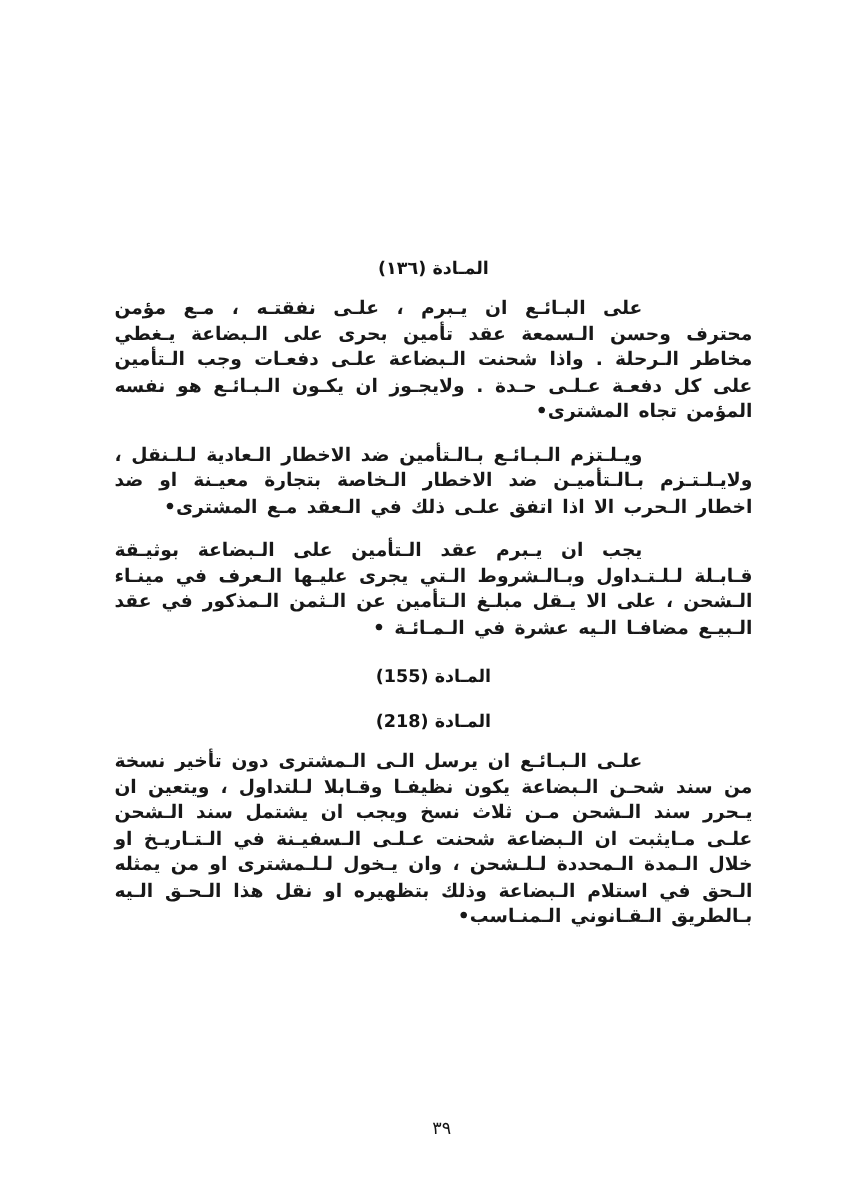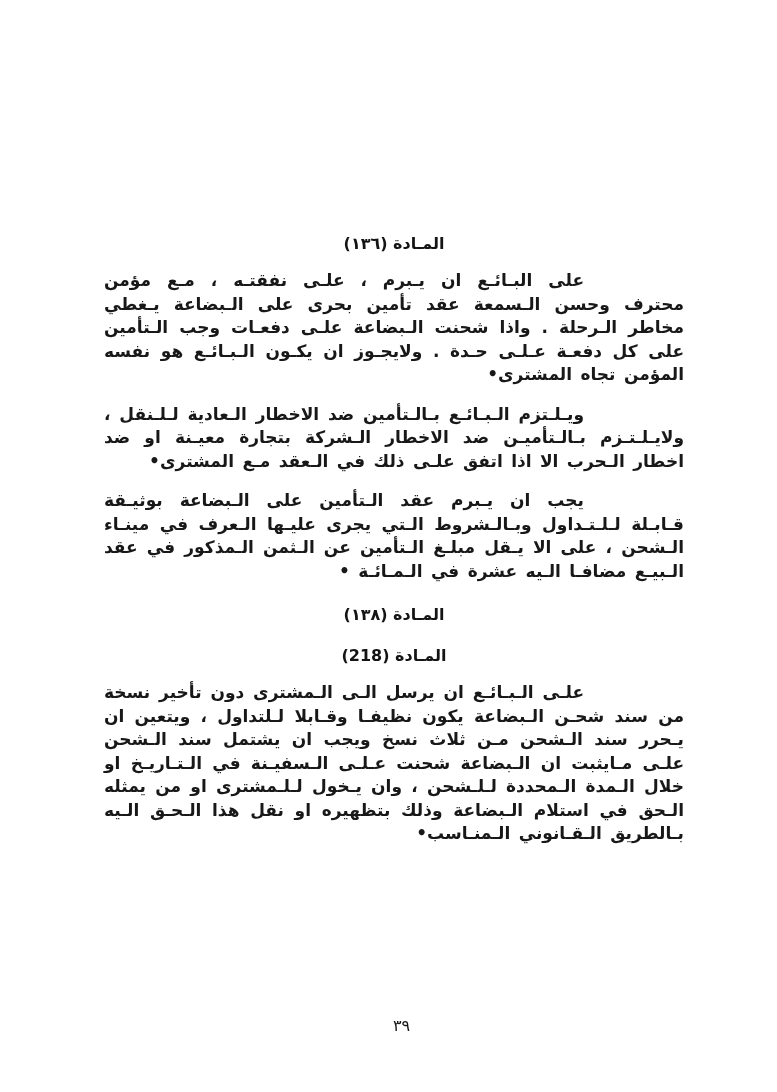--- a/index.html
+++ b/index.html
@@ -56,29 +56,29 @@
 </style>
 </head>
 <body>
 
 <div class="page">
   <div class="content" dir="rtl" lang="ar">
 
     <section>
       <h2 class="article-heading">المـادة (١٣٦)</h2>
       <p class="para">على البـائـع ان يـبرم ، علـى نفقتـه ، مـع مؤمن محترف وحسن الـسمعة عقد تأمين بحرى على الـبضاعة يـغطي مخاطر الـرحلة . واذا شحنت الـبضاعة علـى دفعـات وجب الـتأمين على كل دفعـة عـلـى حـدة . ولايجـوز ان يكـون الـبـائـع هو نفسه المؤمن تجاه المشترى•</p>
-      <p class="para">ويـلـتزم الـبـائـع بـالـتأمين ضد الاخطار الـعادية لـلـنقل ، ولايـلـتـزم بـالـتأميـن ضد الاخطار الـشركة بتجارة معيـنة او ضد اخطار الـحرب الا اذا اتفق علـى ذلك في الـعقد مـع المشترى•</p>
+      <p class="para">ويـلـتزم الـبـائـع بـالـتأمين ضد الاخطار الـعادية لـلـنقل ، ولايـلـتـزم بـالـتأميـن ضد الاخطار الـخاصة بتجارة معيـنة او ضد اخطار الـحرب الا اذا اتفق علـى ذلك في الـعقد مـع المشترى•</p>
     </section>
 
     <section>
       <p class="para">يجب ان يـبرم عقد الـتأمين على الـبضاعة بوثيـقة قـابـلة لـلـتـداول وبـالـشروط الـتي يجرى عليـها الـعرف في مينـاء الـشحن ، على الا يـقل مبلـغ الـتأمين عن الـثمن الـمذكور في عقد الـبيـع مضافـا الـيه عشرة في الـمـائـة •</p>
     </section>
 
     <section>
-      <h2 class="article-heading">المـادة (١٣٨)</h2>
+      <h2 class="article-heading">المـادة (155)</h2>
     </section>
 
     <section>
       <h2 class="article-heading">المـادة (218)</h2>
       <p class="para">علـى الـبـائـع ان يرسل الـى الـمشترى دون تأخير نسخة من سند شحـن الـبضاعة يكون نظيفـا وقـابلا لـلتداول ، ويتعين ان يـحرر سند الـشحن مـن ثلاث نسخ ويجب ان يشتمل سند الـشحن علـى مـايثبت ان الـبضاعة شحنت عـلـى الـسفيـنة في الـتـاريـخ او خلال الـمدة الـمحددة لـلـشحن ، وان يـخول لـلـمشترى او من يمثله الـحق في استلام الـبضاعة وذلك بتظهيره او نقل هذا الـحـق الـيه بـالطريق الـقـانوني الـمنـاسب•</p>
     </section>
 
   </div>
 
   <div class="page-number" lang="ar">٣٩</div>

